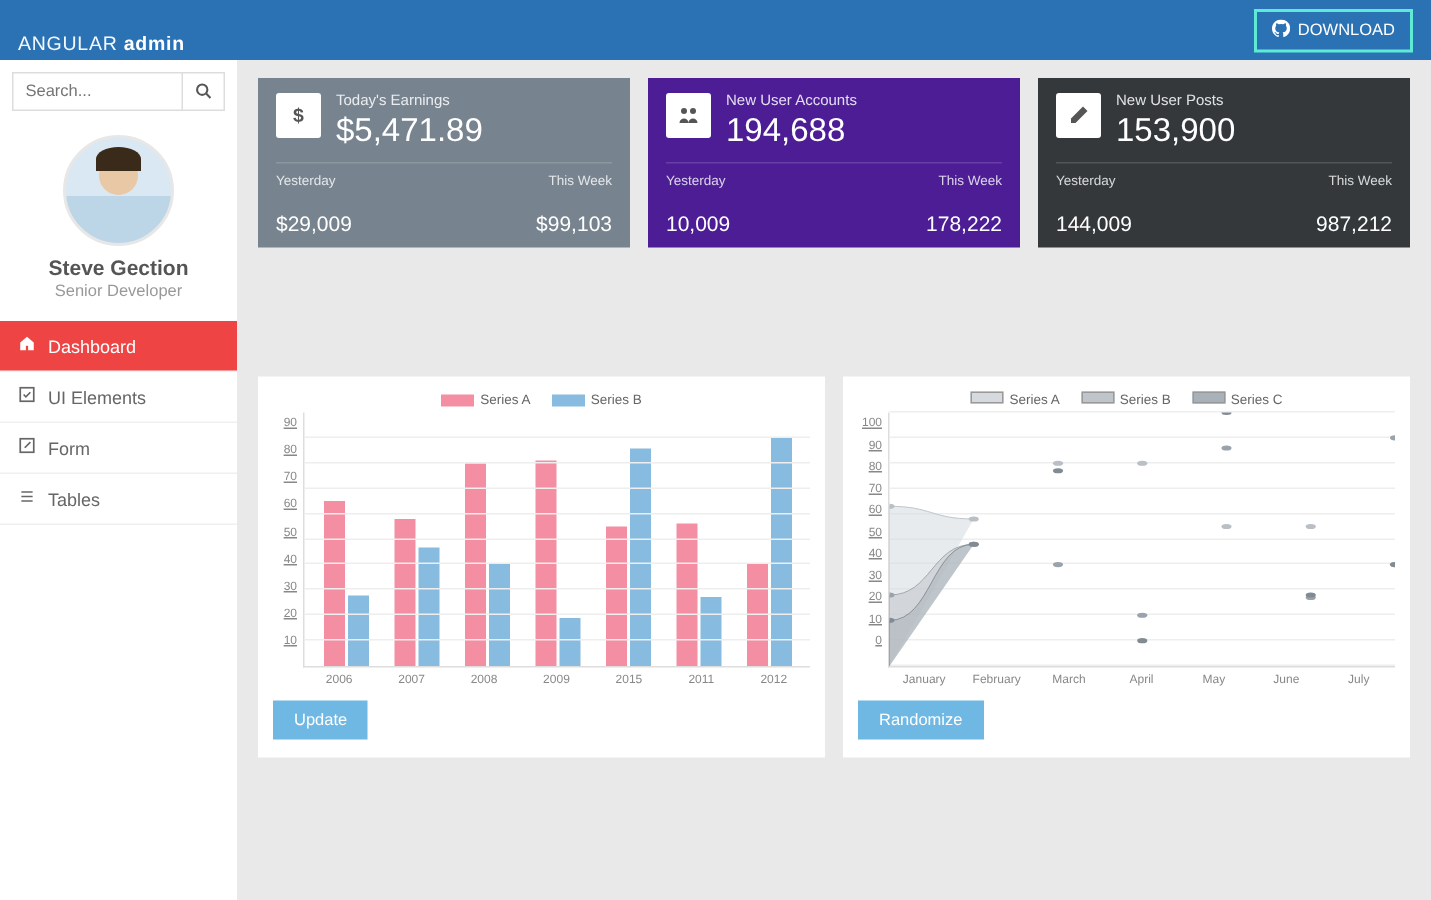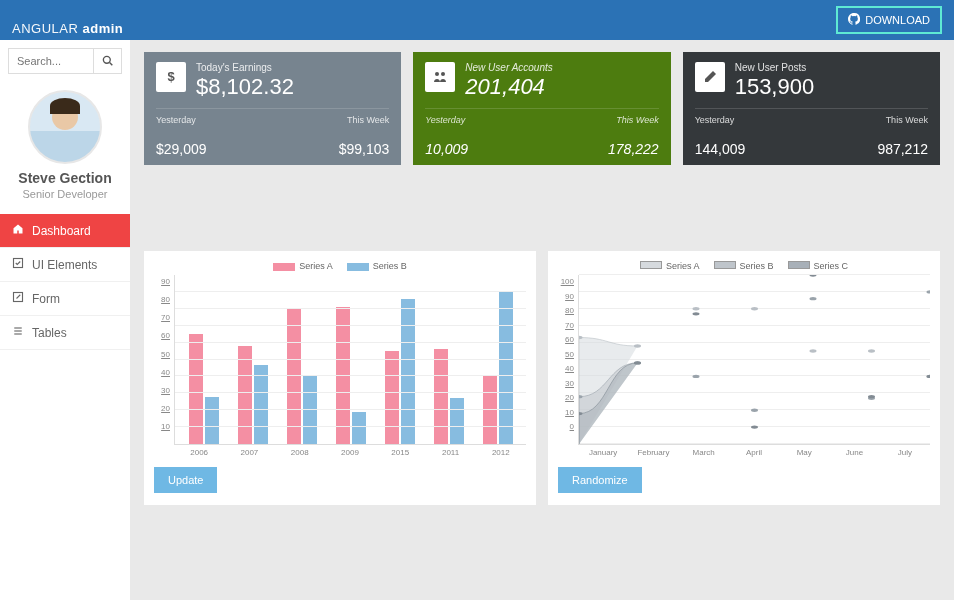--- a/index.html
+++ b/index.html
@@ -5,42 +5,42 @@
 * { margin: 0; padding: 0; box-sizing: border-box; font-family: Arial, Helvetica, sans-serif; }
 body { background: #e9e9e9; width: 954px; height: 600px; overflow: hidden; }
 
 .topbar { background: #2b72b5; height: 40px; display: flex; align-items: center; justify-content: space-between; padding: 0 12px; }
 .brand { color: #fff; font-size: 13px; letter-spacing: 0.5px; margin-top: 17px; }
 .brand .light { font-weight: 300; opacity: 0.95; }
 .brand .bold { font-weight: 700; }
 .download-btn { border: 2px solid #5eead4; color: #fff; background: transparent; padding: 5px 10px; font-size: 11px; cursor: pointer; display: flex; align-items: center; gap: 5px; }
 
 .layout { display: flex; height: 560px; }
-.sidebar { width: 130px; background: #fff; display: flex; flex-direction: column; }
+.sidebar { width: 158px; background: #fff; display: flex; flex-direction: column; }
 .search-row { display: flex; padding: 8px; gap: 0; }
 .search-input { flex: 1; border: 1px solid #ddd; padding: 6px 8px; font-size: 11px; outline: none; min-width: 0; }
 .search-btn { border: 1px solid #ddd; border-left: none; background: #fff; width: 28px; display: flex; align-items: center; justify-content: center; cursor: pointer; }
 
 .profile { text-align: center; padding: 8px 0 10px; }
 .avatar { width: 74px; height: 74px; border-radius: 50%; border: 2px solid #e7e7e7; margin: 0 auto 6px; background: linear-gradient(180deg,#d9e8f3 0%,#d9e8f3 55%,#bcd6e8 55%); position: relative; overflow: hidden; }
 .avatar::before { content:''; position:absolute; top:12px; left:50%; transform:translateX(-50%); width:26px; height:26px; border-radius:50%; background:#e9c8a6; }
 .avatar::after { content:''; position:absolute; top:6px; left:50%; transform:translateX(-50%); width:30px; height:16px; border-radius:50% 50% 0 0; background:#3a2a1a; }
 .profile-name { font-weight: 700; color: #555; font-size: 14px; }
 .profile-role { color: #999; font-size: 11px; margin-top: 2px; }
 
 .nav { margin-top: 4px; }
 .nav-item { display: flex; align-items: center; gap: 8px; padding: 9px 12px; font-size: 12px; color: #666; border-bottom: 1px solid #f0f0f0; cursor: pointer; }
 .nav-item.active { background: #ef4444; color: #fff; }
 .nav-item svg { width: 12px; height: 12px; flex-shrink: 0; }
 
 .main { flex: 1; padding: 12px 14px; overflow: hidden; }
 .cards { display: flex; gap: 12px; margin-bottom: 86px; }
 .card { flex: 1; color: #fff; padding: 10px 12px 8px; }
 .card.teal { background: #77848f; }
-.card.slate { background: #4d7c0f; font-style: italic; }
+.card.slate { background: #4c1d95; }
 .card.dark { background: #34383b; }
 .card-top { display: flex; gap: 10px; padding-bottom: 8px; }
 .card-icon { width: 30px; height: 30px; background: #fff; color: #555; display: flex; align-items: center; justify-content: center; border-radius: 2px; flex-shrink: 0; }
 .card-title { font-size: 10px; opacity: 0.85; margin-bottom: 1px; }
 .card-value { font-size: 22px; font-weight: 400; }
 .card-bottom { display: flex; justify-content: space-between; border-top: 1px solid rgba(255,255,255,0.15); padding-top: 6px; }
 .sub-label { font-size: 9px; opacity: 0.8; margin-bottom: 16px; }
 .sub-value { font-size: 14px; }
 .sub-right { text-align: right; }
 
@@ -136,21 +136,21 @@
     <div class="cards">
       <div class="card teal">
         <div class="card-top">
           <div class="card-icon">
               <svg width="16" height="16" viewBox="0 0 16 16" fill="currentColor">
                 <text x="8" y="12" text-anchor="middle" font-size="13" font-weight="bold">$</text>
               </svg>
             </div>
           <div>
             <div class="card-title">Today's Earnings</div>
-            <div class="card-value">$8,102.32</div>
+            <div class="card-value">$5,471.89</div>
           </div>
         </div>
         <div class="card-bottom">
           <div>
               <div class="sub-label">Yesterday</div>
               <div class="sub-value">$29,009</div>
             </div>
           <div class="sub-right">
               <div class="sub-label">This Week</div>
               <div class="sub-value">$99,103</div>
@@ -161,21 +161,21 @@
         <div class="card-top">
           <div class="card-icon">
               <svg width="16" height="16" viewBox="0 0 16 16" fill="currentColor">
                 <circle cx="5" cy="5" r="2"></circle>
                 <circle cx="11" cy="5" r="2"></circle>
                 <path d="M2 13c0-2 1.5-3 3-3s3 1 3 3zM8 13c0-2 1.5-3 3-3s3 1 3 3z"></path>
               </svg>
             </div>
           <div>
             <div class="card-title">New User Accounts</div>
-            <div class="card-value">201,404</div>
+            <div class="card-value">194,688</div>
           </div>
         </div>
         <div class="card-bottom">
           <div>
               <div class="sub-label">Yesterday</div>
               <div class="sub-value">10,009</div>
             </div>
           <div class="sub-right">
               <div class="sub-label">This Week</div>
               <div class="sub-value">178,222</div>

